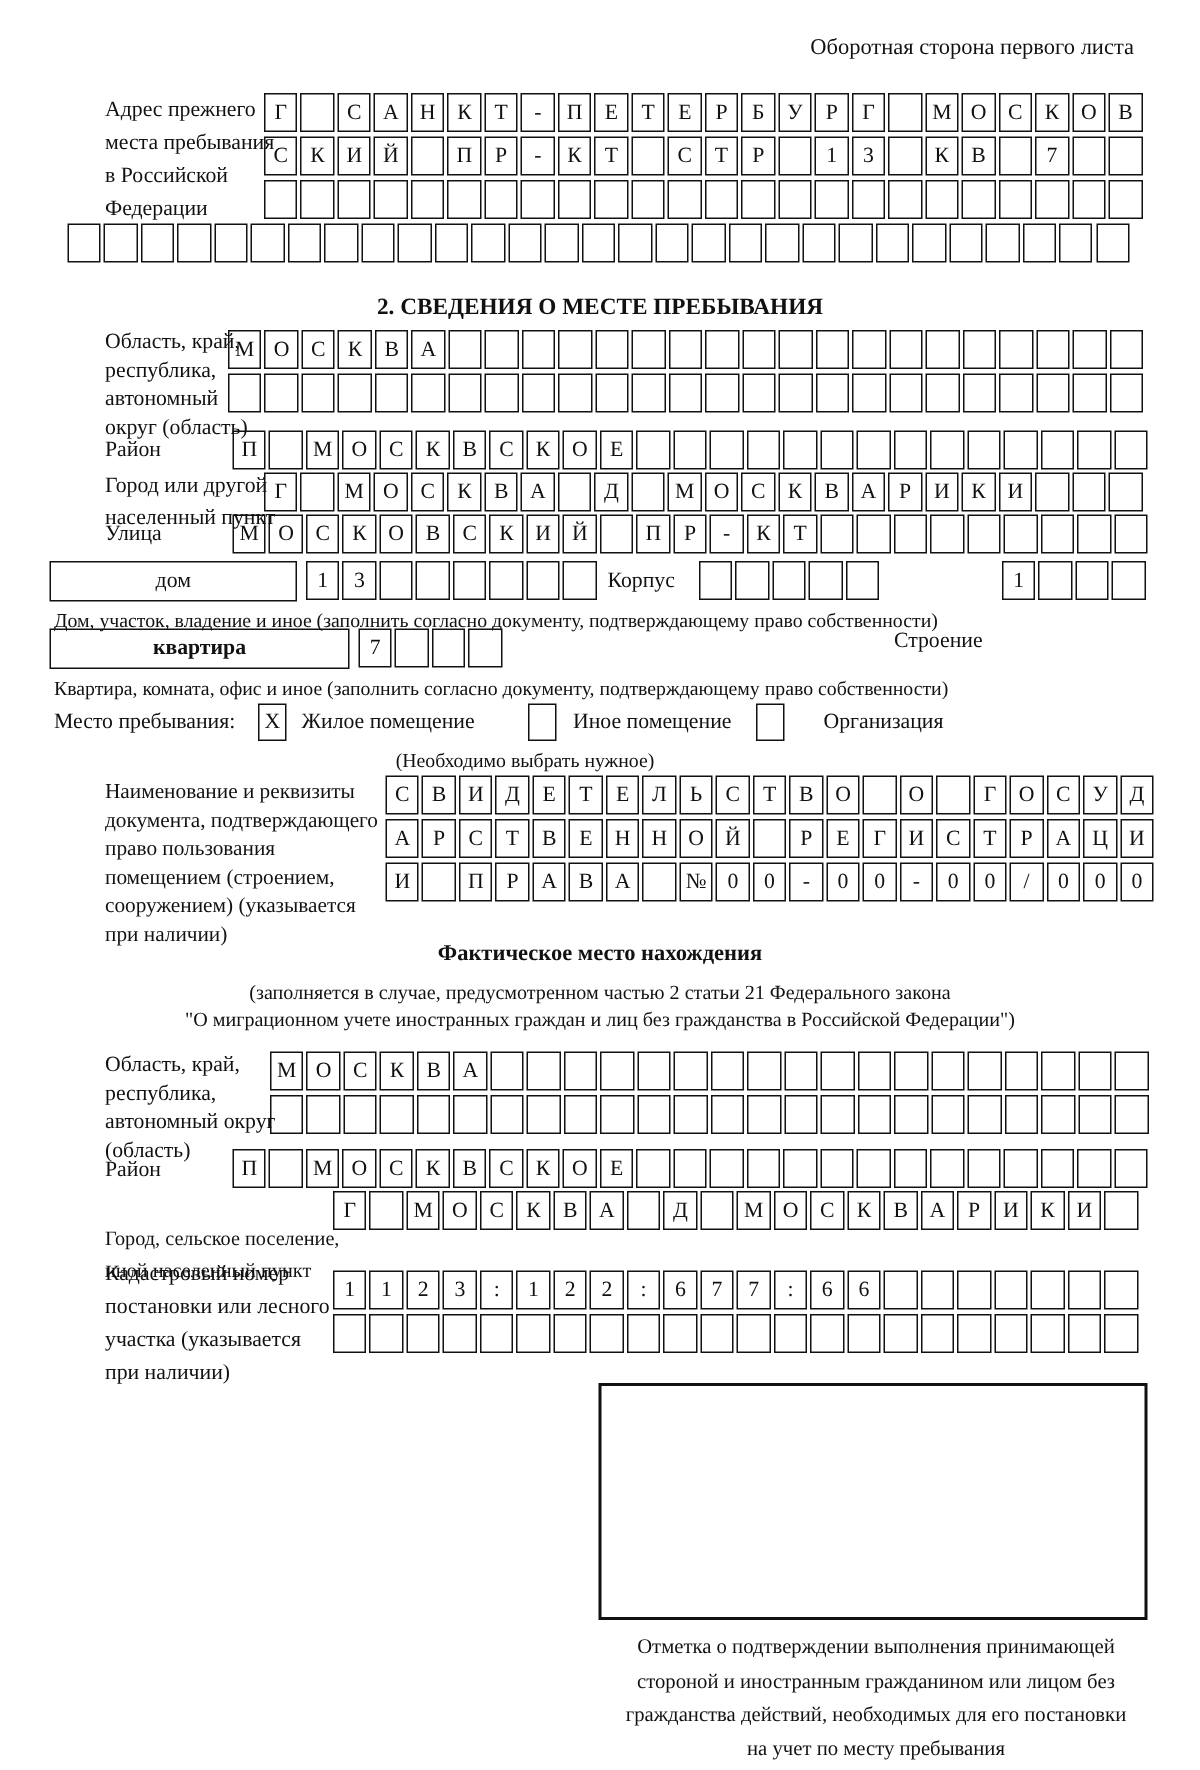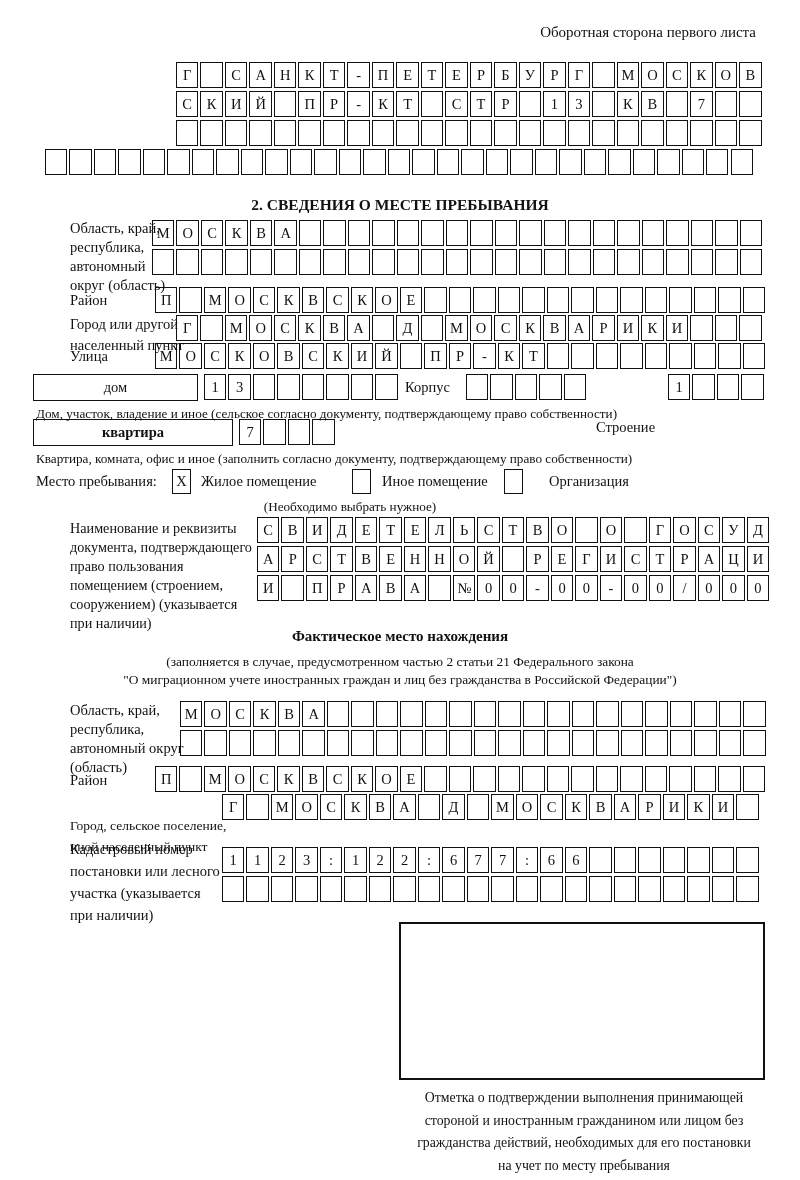--- a/index.html
+++ b/index.html
@@ -22,20 +22,24 @@
   .caption{position:absolute;left:396px;top:1087px;width:376px;text-align:center;font-size:13.8px;
            line-height:22.5px;white-space:pre-line;}
 </style>
 </head>
 <body>
 
 <div class="sheet">
 
   <div class="hnote">Оборотная сторона первого листа</div>
 
+  <div class="lbl sp" style="left:70px;top:62px;">Адрес прежнего
+места пребывания
+в Российской
+Федерации</div>
   <div class="cellrow" style="left:176px;top:62px;">
       <span class="cell">Г</span>
       <span class="cell"></span>
       <span class="cell">С</span>
       <span class="cell">А</span>
       <span class="cell">Н</span>
       <span class="cell">К</span>
       <span class="cell">Т</span>
       <span class="cell">-</span>
       <span class="cell">П</span>
@@ -306,21 +310,21 @@
       <span class="cell"></span>
       <span class="cell"></span>
     </div>
   <div class="lbl" style="left:596px;top:378px;margin-top:40px;">Строение</div>
   <div class="cellrow" style="left:668px;top:374px;">
       <span class="cell">1</span>
       <span class="cell"></span>
       <span class="cell"></span>
       <span class="cell"></span>
     </div>
-  <div class="note" style="left:36px;top:406px;">Дом, участок, владение и иное (сельское согласно документу, подтверждающему право собственности)</div>
+  <div class="note" style="left:36px;top:406px;">Дом, участок, владение и иное (заполнить согласно документу, подтверждающему право собственности)</div>
 
   <div class="wbox" style="left:33px;top:419px;width:200px;font-weight:bold;">квартира</div>
   <div class="cellrow" style="left:239px;top:419px;">
       <span class="cell">7</span>
       <span class="cell"></span>
       <span class="cell"></span>
       <span class="cell"></span>
     </div>
   <div class="note" style="left:36px;top:451px;">Квартира, комната, офис и иное (заполнить согласно документу, подтверждающему право собственности)</div>
 

